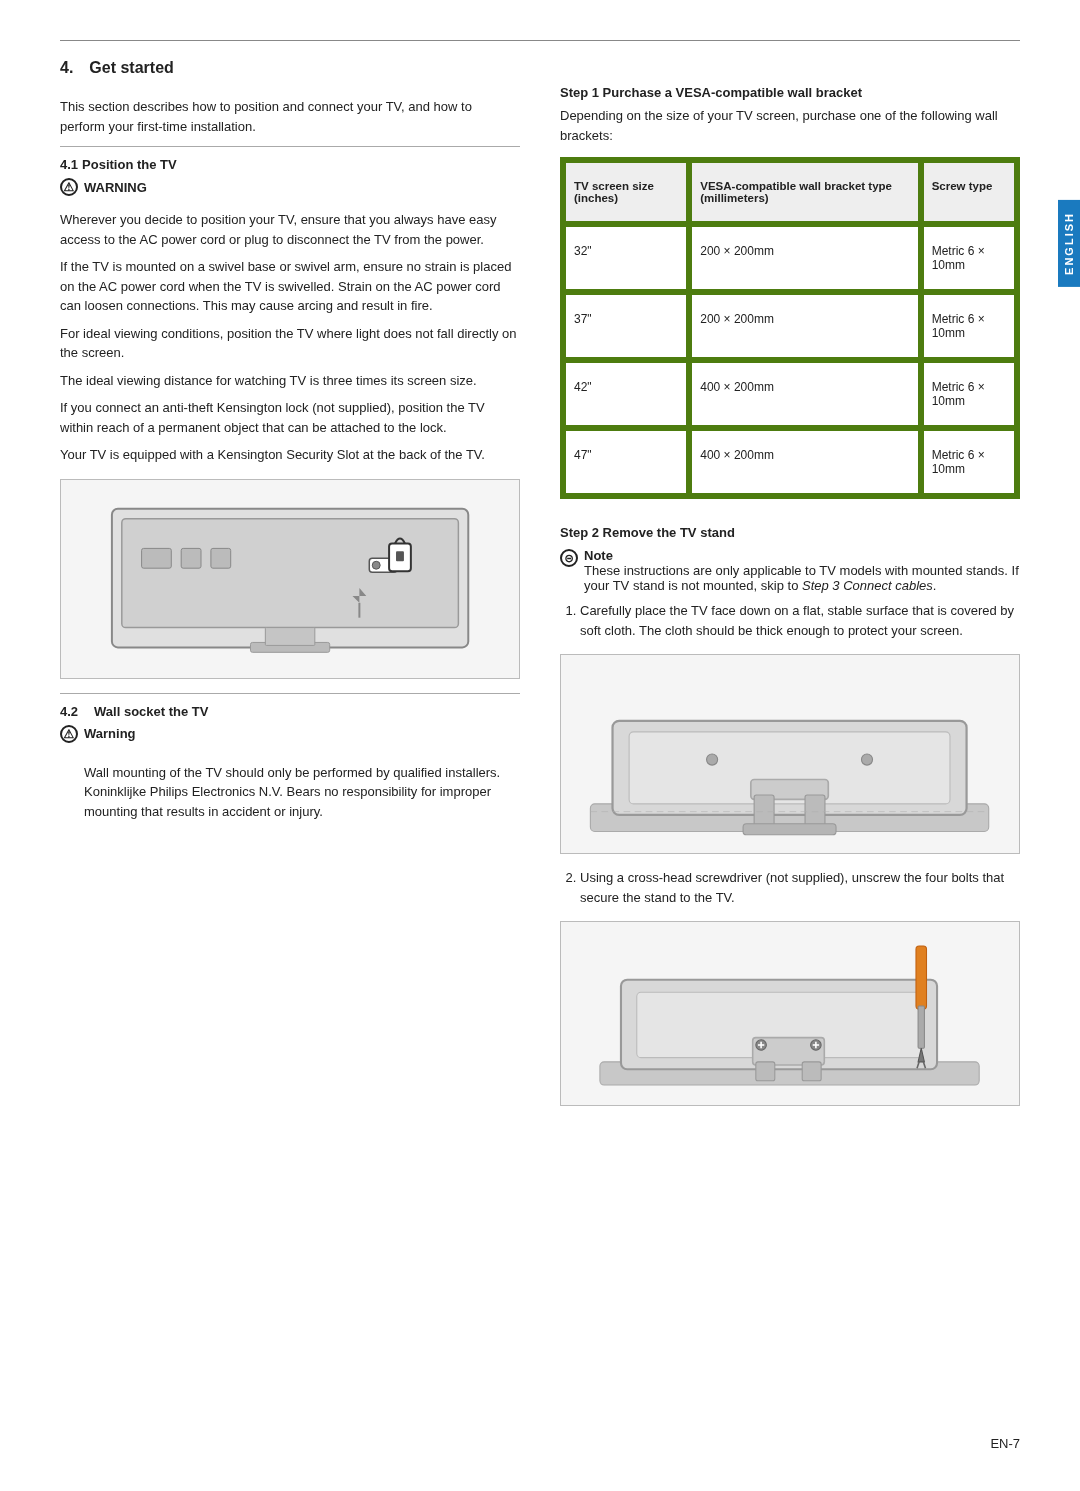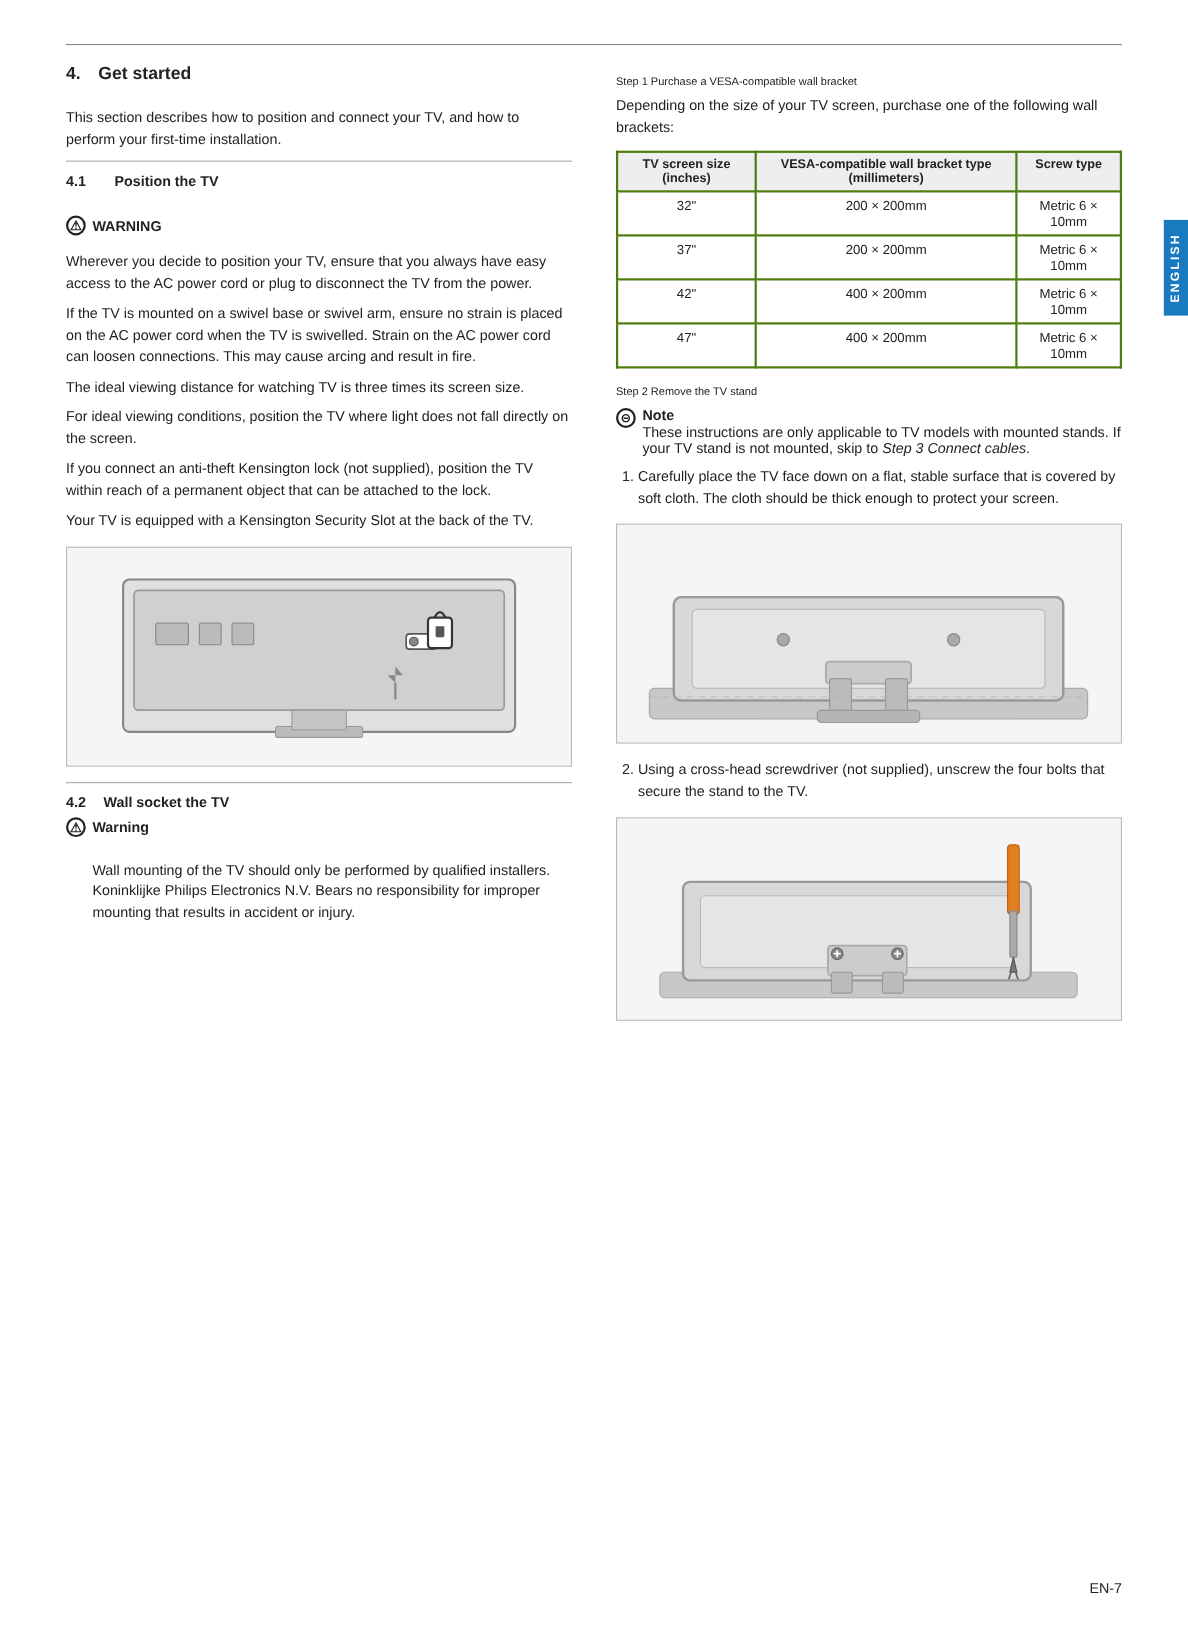--- a/index.html
+++ b/index.html
@@ -133,23 +133,23 @@
       margin-top: 18px;
       font-weight: normal;
     }
     table.vesa-table {
       width: 100%;
       border-collapse: collapse;
       margin: 12px 0 16px 0;
       font-size: 12px;
     }
     table.vesa-table th, table.vesa-table td {
-      border: 2px solid #4d7c0f;
-      padding: 5px 8px;
-      text-align: center;
+      border: 6px solid #4d7c0f;
+      padding: 17px 8px;
+      text-align: left;
       vertical-align: top;
     }
     table.vesa-table th {
       background: #eee;
       font-weight: bold;
       font-size: 11.5px;
     }
     table.vesa-table td {
       background: #fff;
     }
@@ -170,24 +170,24 @@
       font-weight: bold;
       font-size: 11px;
       flex-shrink: 0;
       margin-top: 1px;
       background: #fff;
     }
     .note-title {
       font-weight: bold;
     }
     .step-heading {
-      font-weight: normal;
-      font-size: 10px;
+      font-weight: bold;
+      font-size: 13px;
       margin-bottom: 6px;
-      margin-top: 10px;
+      margin-top: 26px;
     }
     .numbered-list {
       list-style: decimal;
       padding-left: 20px;
       margin-bottom: 8px;
     }
     .numbered-list li {
       margin-bottom: 6px;
       line-height: 1.5;
     }
@@ -209,36 +209,36 @@
 
       <div style="display:flex; align-items:baseline; gap:16px; margin-bottom:10px;">
         <span class="section-title">4.</span>
         <span class="section-title">Get started</span>
       </div>
 
       <p>This section describes how to position and connect your TV, and how to perform your first-time installation.</p>
 
       <div class="divider"></div>
 
-      <div style="display:flex; align-items:baseline; gap:26px; margin-bottom:24px;">
+      <div style="display:flex; align-items:baseline; gap:4px; margin-bottom:6px;">
         <span style="font-weight:bold;">4.1</span>
         <span style="font-weight:bold;">Position the TV</span>
       </div>
 
       <div class="warning-box">
         <div class="warning-title">
           <span class="warning-icon">⚠</span>
           <span>WARNING</span>
         </div>
       </div>
 
       <p>Wherever you decide to position your TV, ensure that you always have easy access to the AC power cord or plug to disconnect the TV from the power.</p>
       <p>If the TV is mounted on a swivel base or swivel arm, ensure no strain is placed on the AC power cord when the TV is swivelled. Strain on the AC power cord can loosen connections. This may cause arcing and result in fire.</p>
+      <p>For ideal viewing conditions, position the TV where light does not fall directly on the screen.</p>
       <p>The ideal viewing distance for watching TV is three times its screen size.</p>
-      <p>For ideal viewing conditions, position the TV where light does not fall directly on the screen.</p>
 
       <p>If you connect an anti-theft Kensington lock (not supplied), position the TV within reach of a permanent object that can be attached to the lock.</p>
       <p>Your TV is equipped with a Kensington Security Slot at the back of the TV.</p>
 
       <div class="illustration-box">
         <svg class="kensington-svg" viewBox="0 0 400 180" xmlns="http://www.w3.org/2000/svg">
 
           <rect x="20" y="20" width="360" height="140" rx="6" fill="#e0e0e0" stroke="#888" stroke-width="2"></rect>
 
           <rect x="30" y="30" width="340" height="110" rx="4" fill="#d0d0d0" stroke="#999" stroke-width="1.5"></rect>

